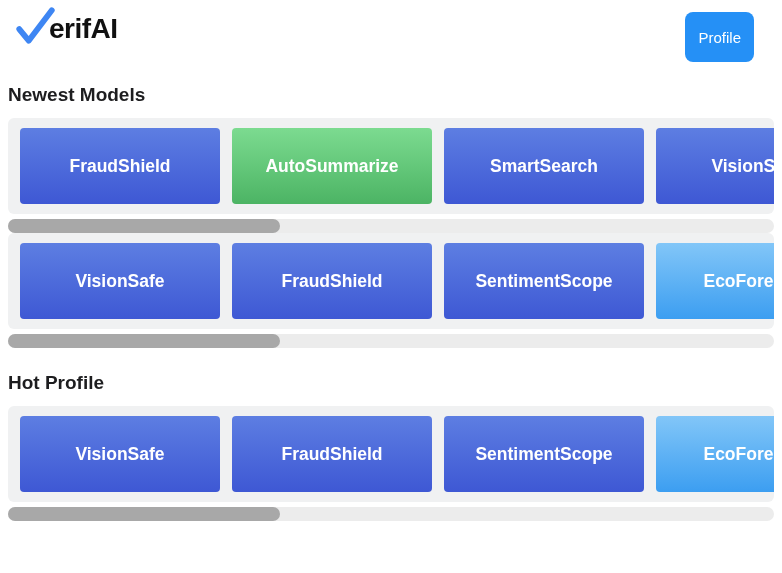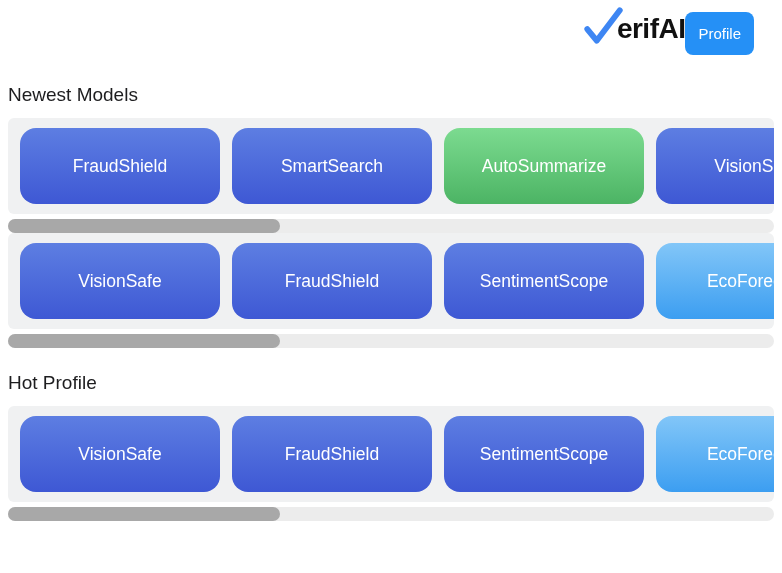--- a/index.html
+++ b/index.html
@@ -1,37 +1,37 @@
 <!DOCTYPE html>
 <html><head>
 <meta charset="utf-8">
 <style>
   * { margin:0; padding:0; box-sizing:border-box; }
   html,body { width:782px; height:573px; overflow:hidden; background:#ffffff;
               font-family:"Liberation Sans", sans-serif; }
 
   
-  .header { display:flex; justify-content:flex-end; align-items:flex-start;
+  .header { display:flex; justify-content:space-between; align-items:flex-start;
             padding:10px 28px 0 14px; height:60px; }
   .logo { display:flex; align-items:center; }
   .logo svg { width:42px; height:42px; margin-right:-7px; margin-top:-4px; }
   .logo-text { font-size:28px; font-weight:700; color:#111111; letter-spacing:-0.5px; }
   .profile-btn { background:#2590f6; color:#ffffff; border:none; border-radius:8px;
                  font-family:"Liberation Sans", sans-serif; font-size:15px;
-                 padding:0 13px; height:43px; margin-top:2px; cursor:pointer; }
+                 padding:0 13px; height:50px; margin-top:2px; cursor:pointer; }
 
   
   .section { margin:0 8px; }
-  .section-title { font-size:19px; line-height:22px; font-weight:400; color:#1d1d1f;
+  .section-title { font-size:19px; line-height:22px; font-weight:700; color:#1d1d1f;
                    margin:24px 0 12px 0; }
   .strip { background:#f0f1f2; border-radius:6px; height:96px; padding:10px 12px;
            display:flex; gap:12px; overflow:hidden; }
-  .card { flex:0 0 200px; height:76px; border-radius:16px; display:flex;
+  .card { flex:0 0 200px; height:76px; border-radius:4px; display:flex;
           align-items:center; justify-content:center; color:#ffffff;
-          font-size:17.5px; font-weight:400; cursor:pointer; white-space:nowrap; }
+          font-size:17.5px; font-weight:700; cursor:pointer; white-space:nowrap; }
   .card[data-variant="blue"]    { background:linear-gradient(180deg,#5d7ee2 0%,#3e58d4 100%); }
   .card[data-variant="green"]   { background:linear-gradient(180deg,#7cdb90 0%,#4cb464 100%); }
   .card[data-variant="skyblue"] { background:linear-gradient(180deg,#82c6f8 0%,#3c9ef1 100%); }
 
   
   .scrollbar { margin-top:5px; height:14px; background:#ececec; border-radius:7px;
                position:relative; }
   .scrollbar .thumb { position:absolute; left:0; top:0; height:14px; width:35.5%;
                       background:#a8a8a8; border-radius:7px; }
 </style>
@@ -45,22 +45,22 @@
     </svg>
     <span class="logo-text">erifAI</span>
   </div>
   <button class="profile-btn">Profile</button>
 </div>
 
 <div class="section">
   <div class="section-title">Newest Models</div>
   <div class="strip">
     <div class="card" data-variant="blue">FraudShield</div>
+    <div class="card" data-variant="green">AutoSummarize</div>
     <div class="card" data-variant="blue">SmartSearch</div>
-    <div class="card" data-variant="green">AutoSummarize</div>
     <div class="card" data-variant="blue">VisionSafe</div>
   </div>
   <div class="scrollbar">
     <div class="thumb"></div>
   </div>
 </div>
 
 <div class="section">
   <div class="strip">
     <div class="card" data-variant="blue">VisionSafe</div>

